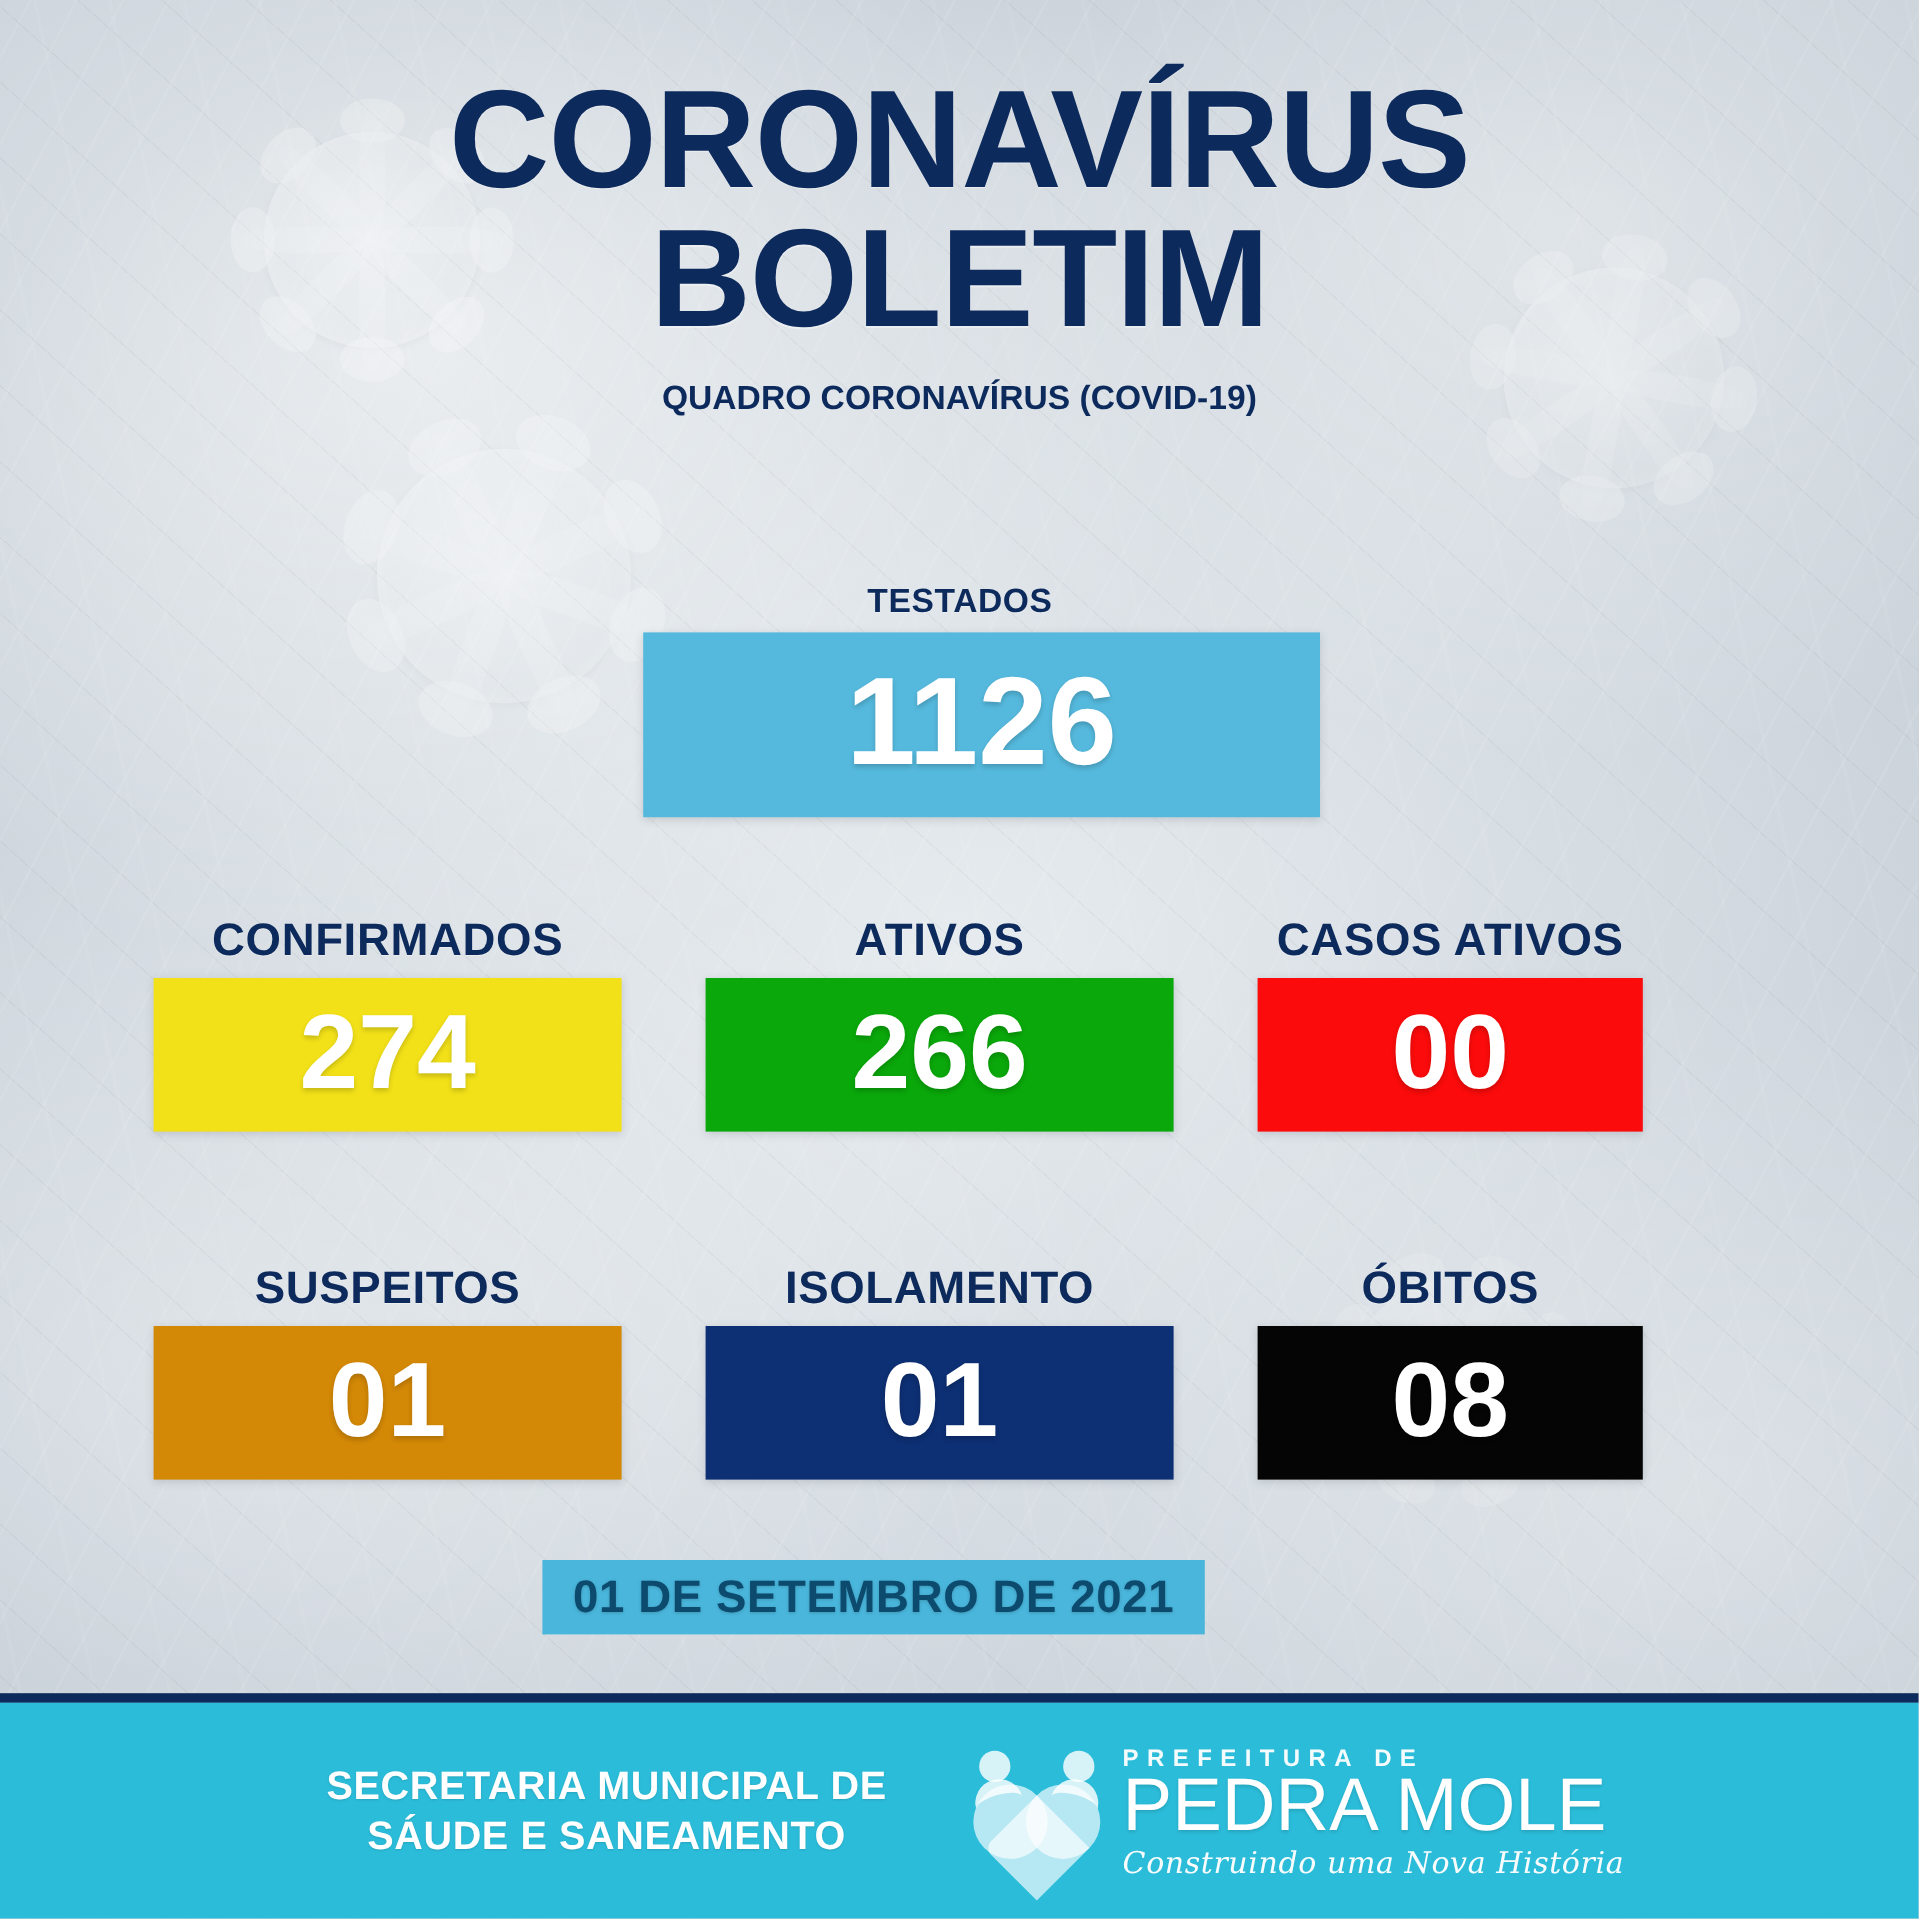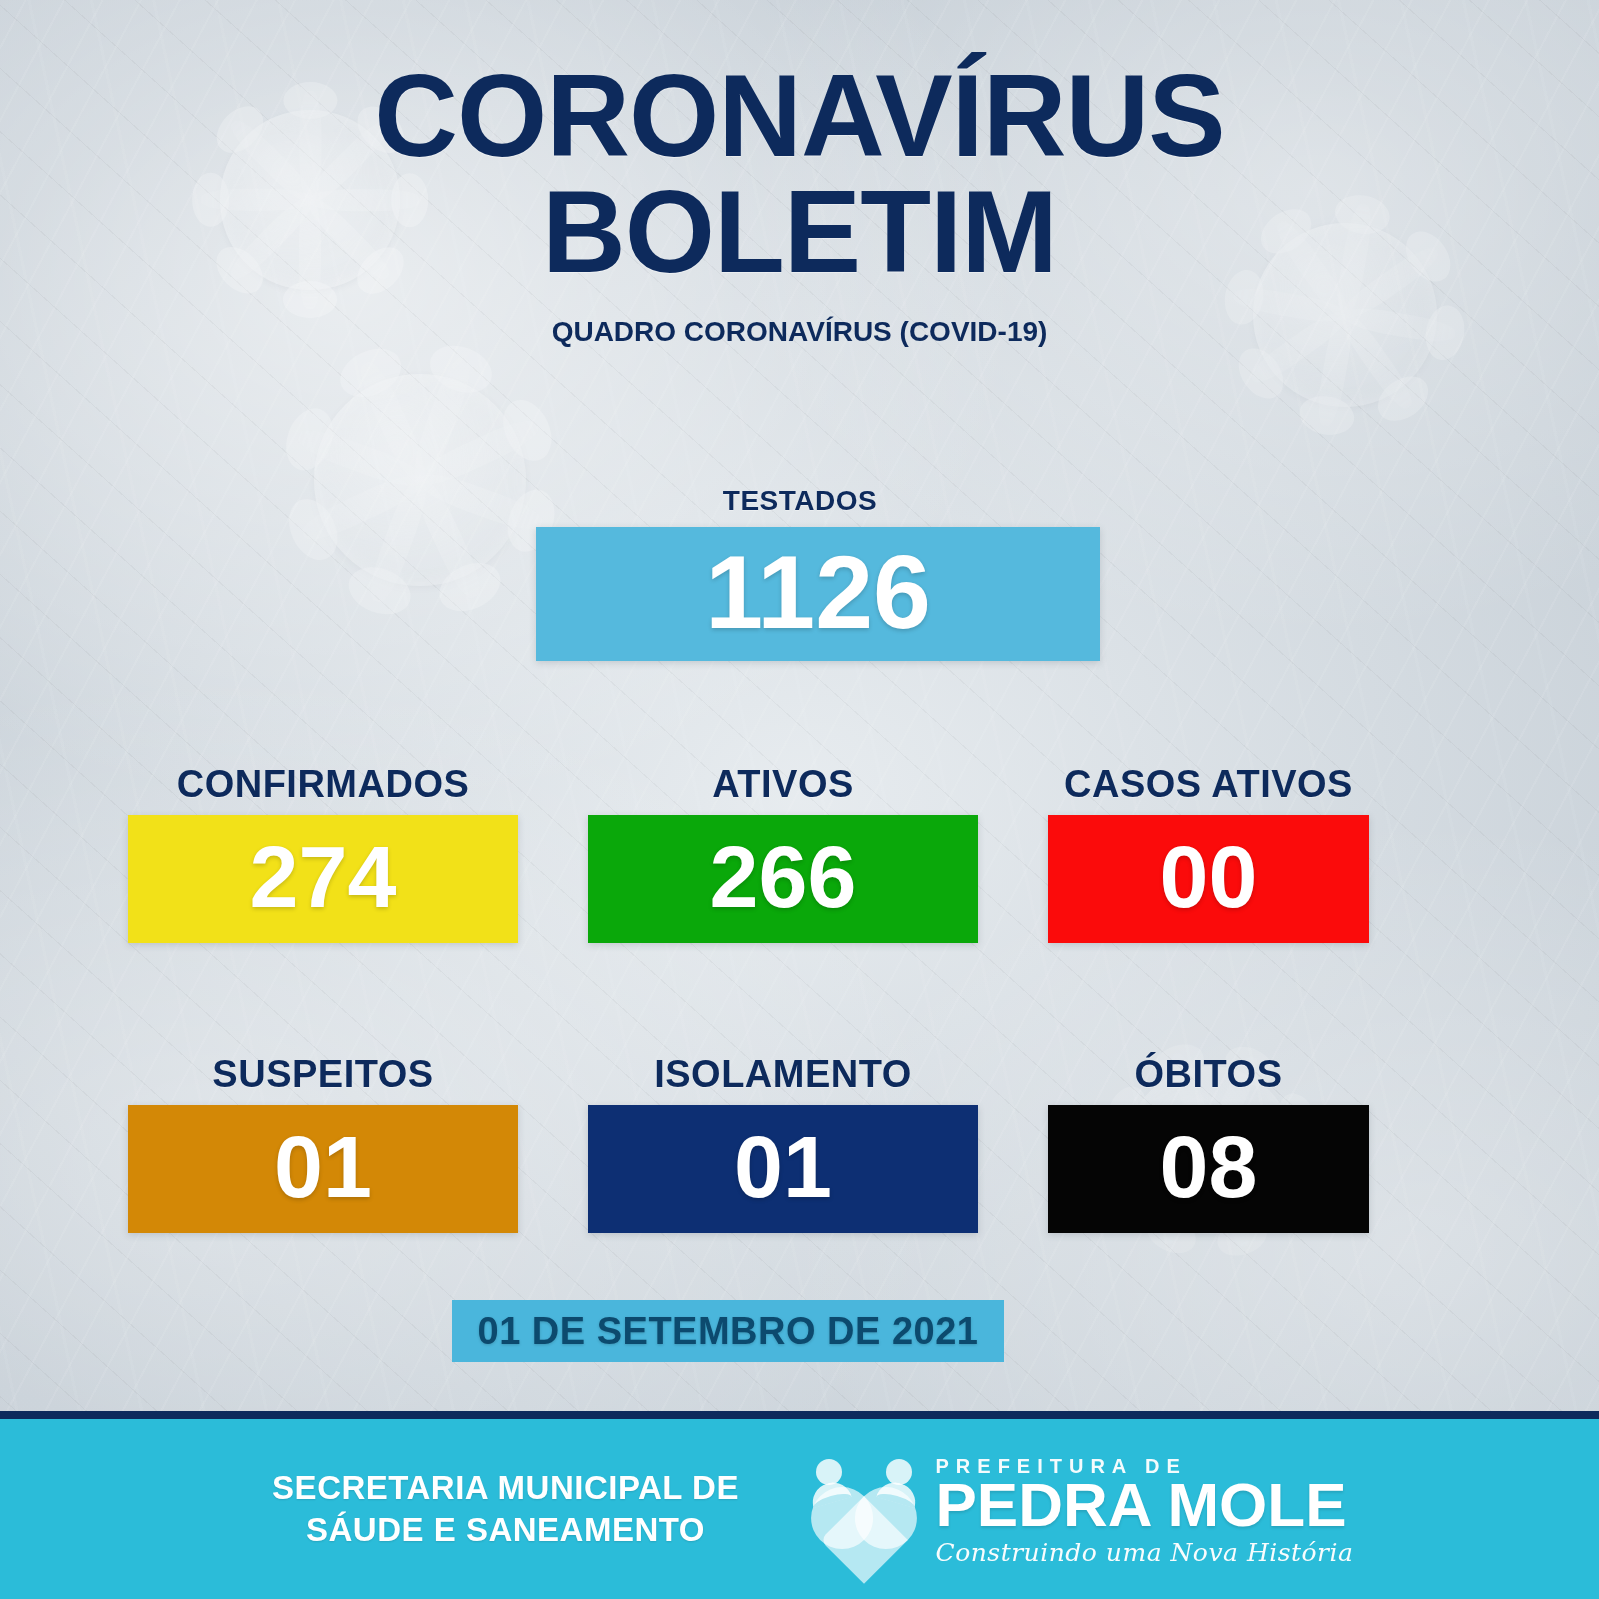--- a/index.html
+++ b/index.html
@@ -129,21 +129,21 @@
   }
   .stat-box span {
     display: block;
     transform: translateY(-2px);
     text-shadow: 0 2px 4px rgba(0,0,0,0.18);
   }
 
   
   #stat-testados { left: 500px; top: 487px; width: 600px; }
   #stat-testados .stat-label { font-size: 28px; }
-  #stat-testados .stat-box { height: 134px; font-size: 104px; margin-left: 36px; }
+  #stat-testados .stat-box { height: 154px; font-size: 104px; margin-left: 36px; }
 
   
   .row-col-1 { left: 128px; width: 390px; }
   .row-col-2 { left: 588px; width: 390px; }
   .row-col-3 { left: 1048px; width: 321px; }
   .row-1 { top: 765px; }
   .row-2 { top: 1055px; }
   .row-grid .stat-label { font-size: 38px; }
   .row-grid .stat-box { height: 128px; font-size: 88px; }
 
@@ -252,21 +252,21 @@
   #logo-text { text-align: left; color: #ffffff; }
   #logo-pref {
     font-size: 20px;
     letter-spacing: 7px;
     font-weight: bold;
     opacity: 0.95;
     margin-bottom: -4px;
   }
   #logo-city {
     font-size: 62px;
-    font-weight: bold;
+    font-weight: normal;
     letter-spacing: 0px;
     line-height: 1.0;
     text-shadow: 0 2px 3px rgba(0,0,0,0.13);
   }
   #logo-slogan {
     font-family: "DejaVu Serif", serif;
     font-style: italic;
     font-size: 25px;
     letter-spacing: 0.5px;
     margin-top: 2px;

